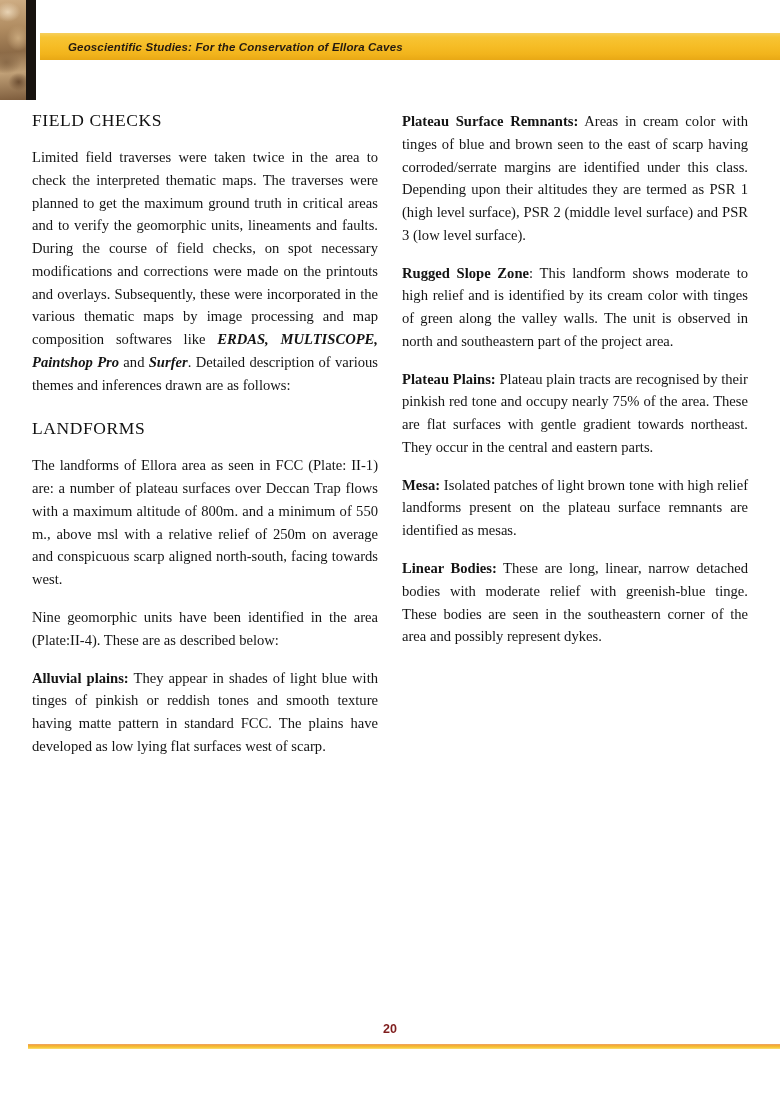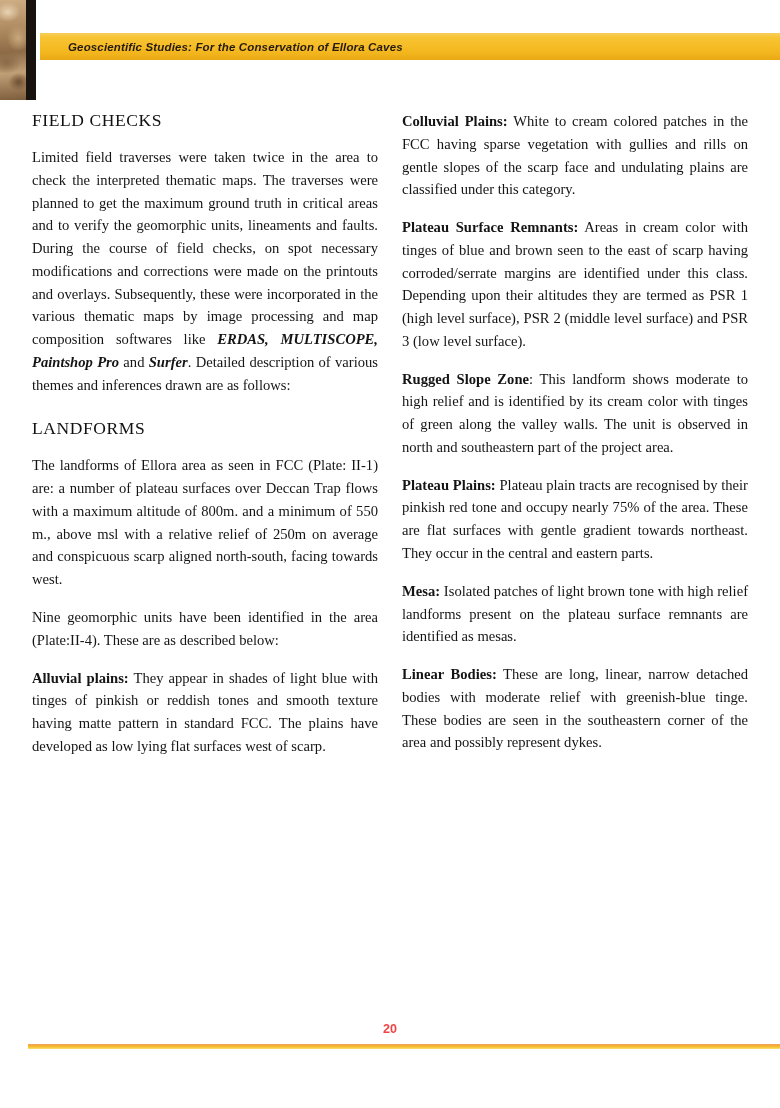--- a/index.html
+++ b/index.html
@@ -113,21 +113,21 @@
   
   .page-number {
     position: absolute;
     left: 0;
     right: 0;
     top: 1022px;
     text-align: center;
     font-family: "Liberation Sans", "DejaVu Sans", sans-serif;
     font-weight: bold;
     font-size: 12.5px;
-    color: #ef4444;
+    color: #7f1d1d;
   }
   .footer-rule {
     position: absolute;
     left: 28px;
     right: 0;
     top: 1044px;
     height: 5px;
     background: linear-gradient(180deg,
         #f0a06a 0%,
         #f2b02e 35%,
@@ -161,21 +161,20 @@
 
       <p class="body">Nine geomorphic units have been identified in the area (Plate:II-4). These are as described below:</p>
 
       <p class="body"><span class="run-bold">Alluvial plains:</span><span> They appear in shades of light blue with tinges of pinkish or reddish tones and smooth texture having matte pattern in standard FCC. The plains have developed as low lying flat surfaces west of scarp.</span></p>
 
 
     </div>
 
     <div class="col">
 
-      <p class="body"><span class="run-bold">Colluvial Plains:</span><span> White to cream colored patches in the FCC having sparse vegetation with gullies and rills on gentle slopes of the scarp face and undulating plains are classified under this category.</span></p>
 
 
       <p class="body"><span class="run-bold">Plateau Surface Remnants:</span><span> Areas in cream color with tinges of blue and brown seen to the east of scarp having corroded/serrate margins are identified under this class. Depending upon their altitudes they are termed as PSR 1 (high level surface), PSR 2 (middle level surface) and PSR 3 (low level surface).</span></p>
 
       <p class="body"><span class="run-bold">Rugged Slope Zone</span><span>: This landform shows moderate to high relief and is identified by its cream color with tinges of green along the valley walls. The unit is observed in north and southeastern part of the project area.</span></p>
 
       <p class="body"><span class="run-bold">Plateau Plains:</span><span> Plateau plain tracts are recognised by their pinkish red tone and occupy nearly 75% of the area. These are flat surfaces with gentle gradient towards northeast. They occur in the central and eastern parts.</span></p>
 
       <p class="body"><span class="run-bold">Mesa:</span><span> Isolated patches of light brown tone with high relief landforms present on the plateau surface remnants are identified as mesas.</span></p>
 

